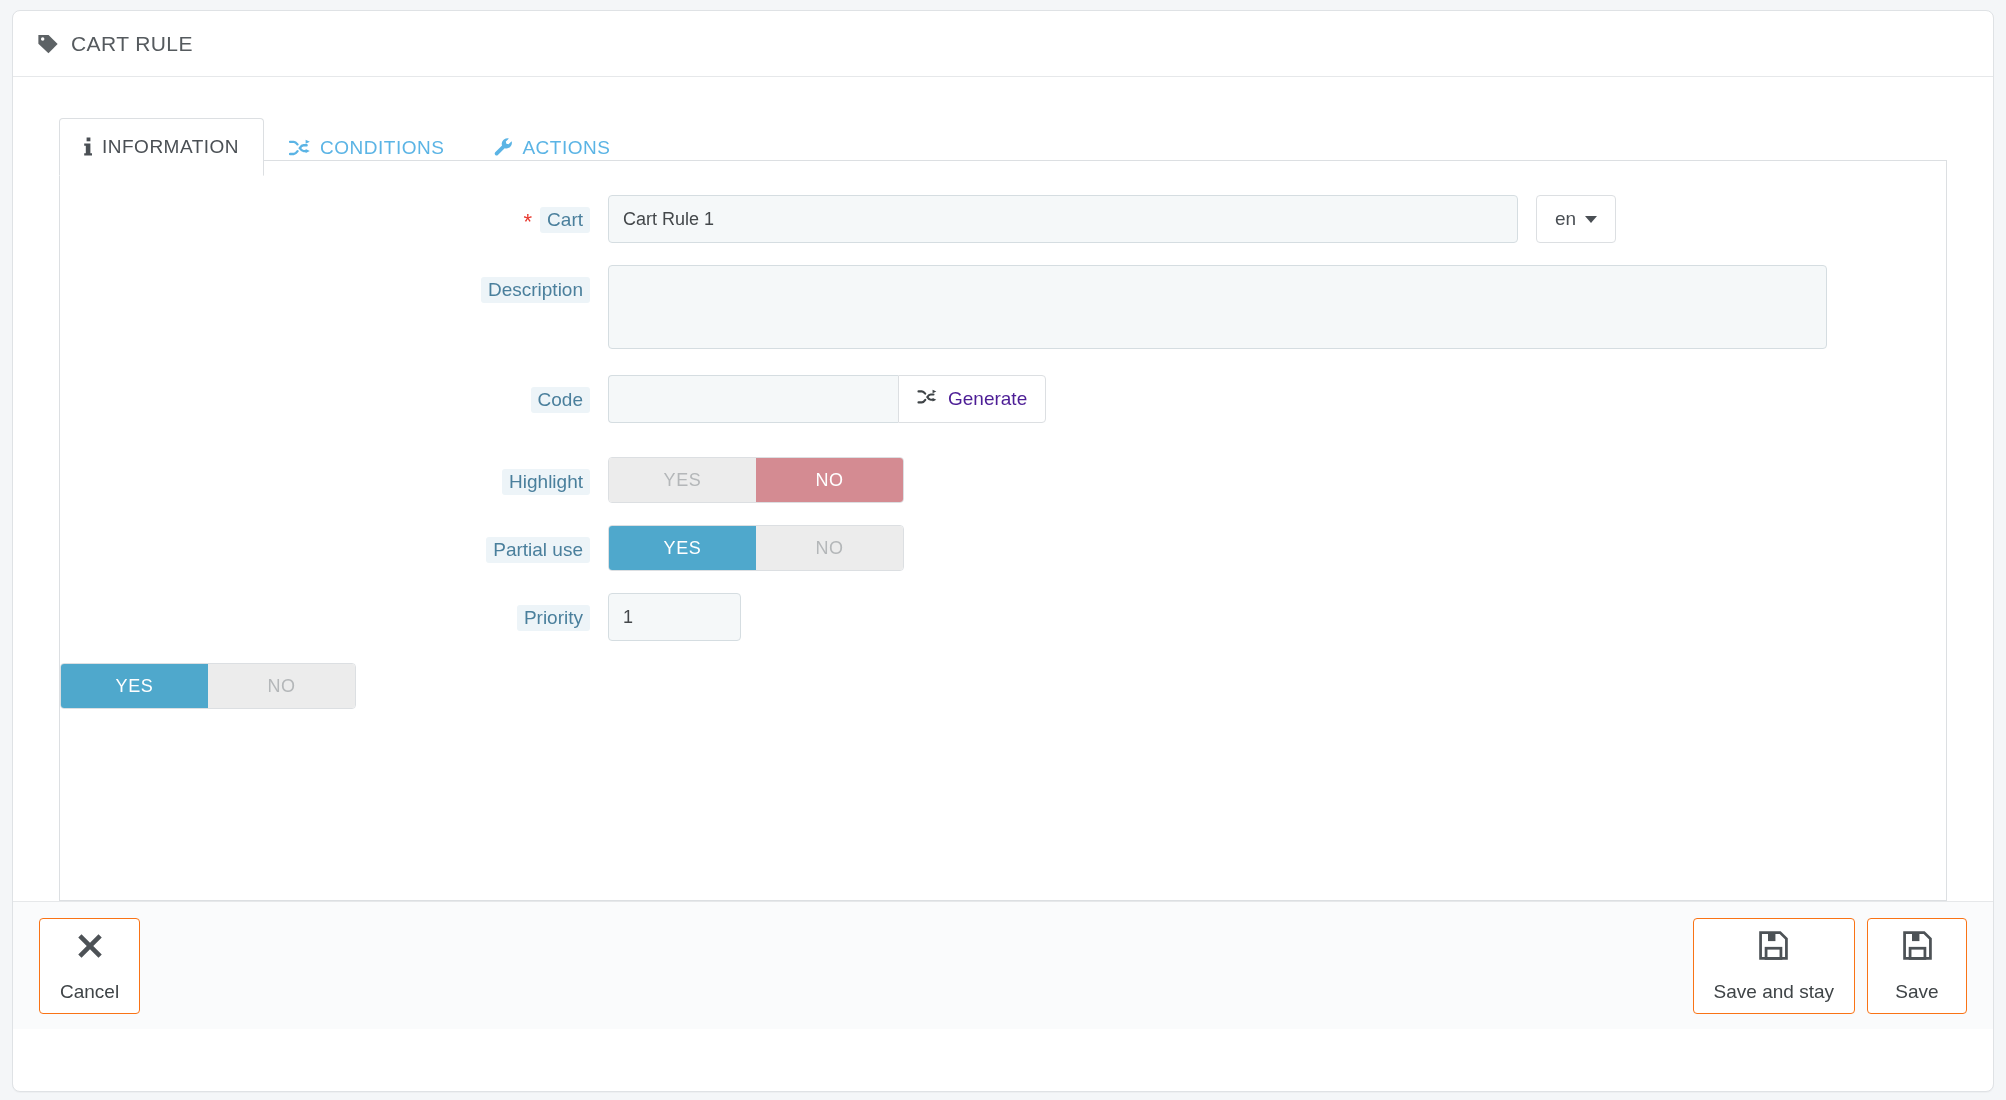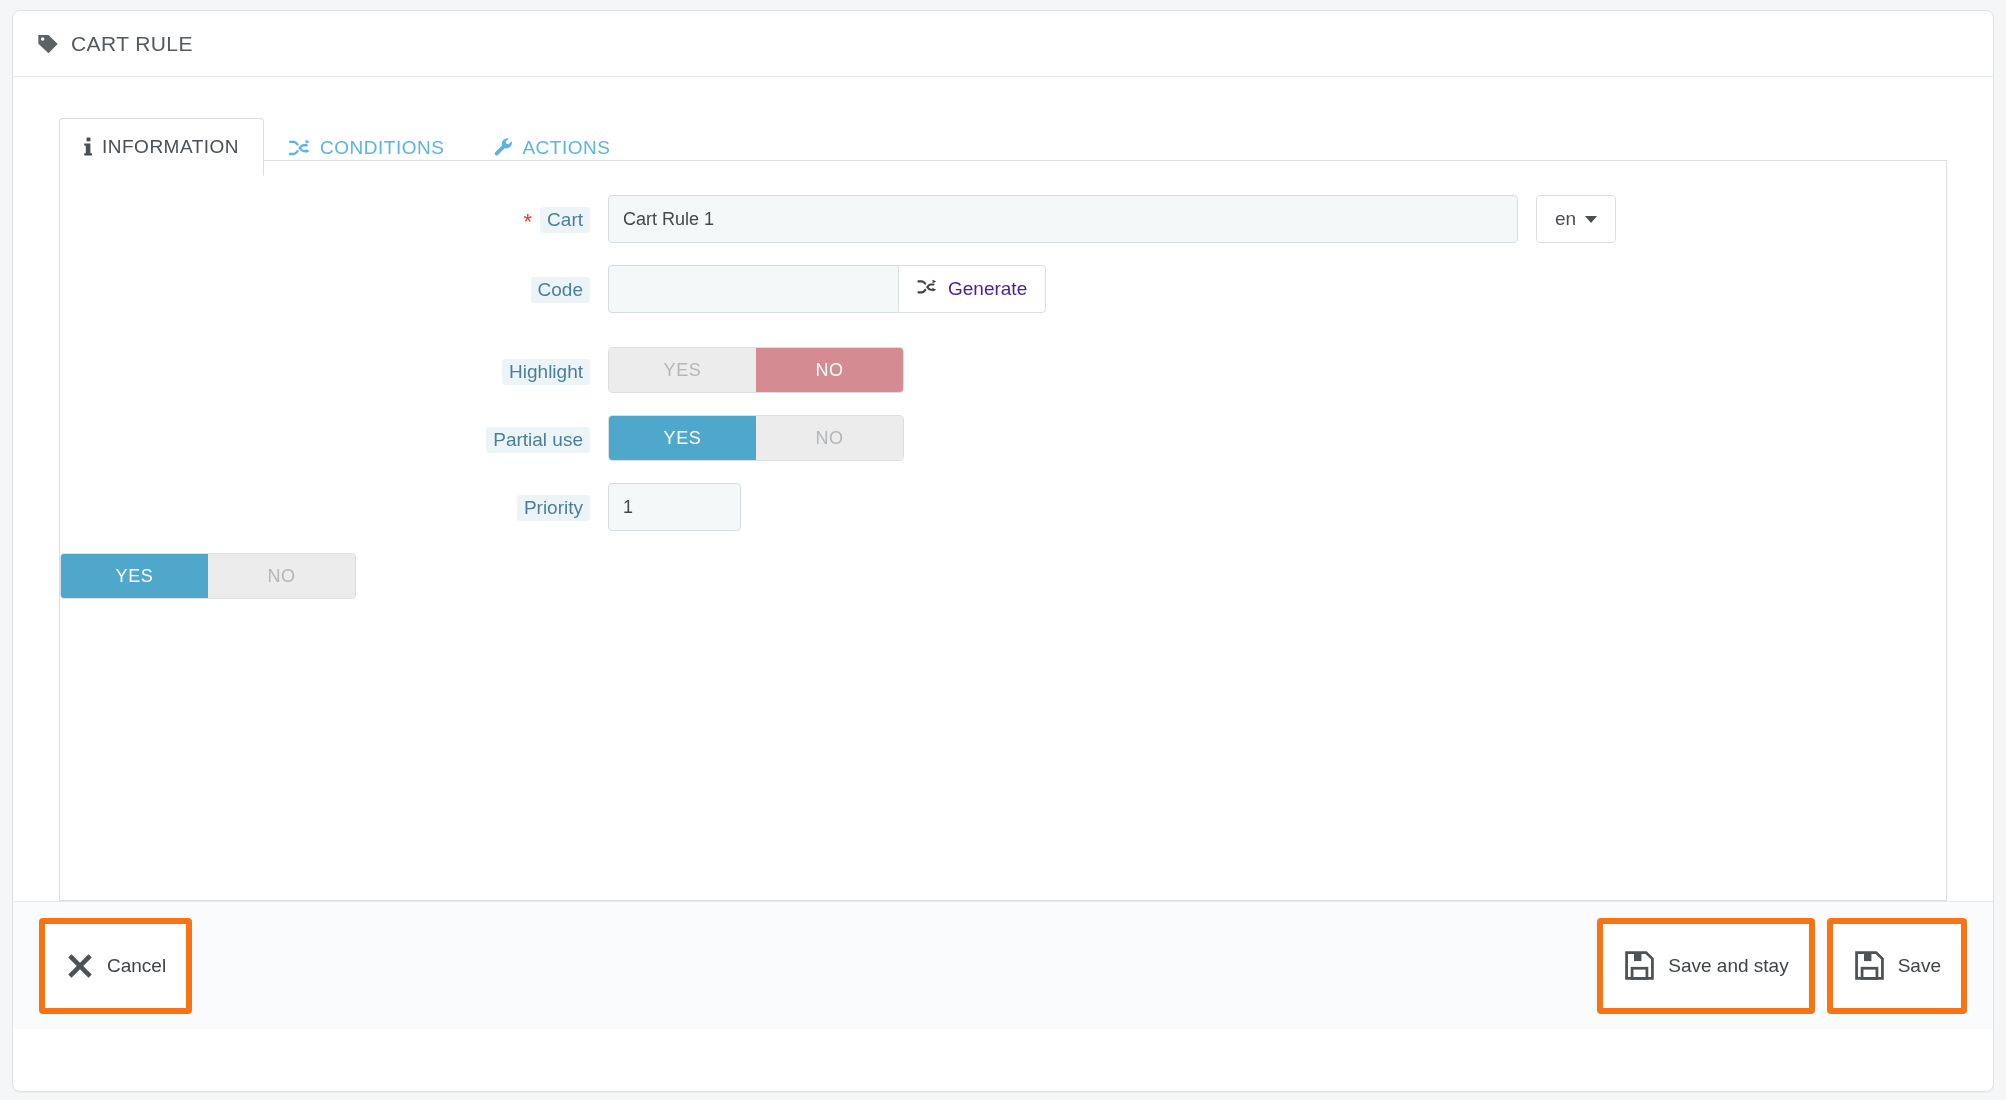--- a/index.html
+++ b/index.html
@@ -235,29 +235,30 @@
     background: #fafbfc;
     height: 128px;
     display: flex;
     align-items: center;
     justify-content: space-between;
     padding: 0 26px;
   }
   .foot-right { display: flex; gap: 12px; }
   .fbtn {
     background: #ffffff;
-    border: 6px solid #f97316;
+    border: 1px solid #f97316;
     border-radius: 4px;
     min-width: 100px;
     height: 96px;
     padding: 10px 20px;
     display: flex;
+    flex-direction: column;
     align-items: center;
     justify-content: center;
-    gap: 12px;
+    gap: 18px;
     cursor: pointer;
     font-size: 19px;
     color: #3f4447;
     font-family: "Liberation Sans", sans-serif;
   }
   .fbtn .fico { display: flex; align-items: center; justify-content: center; height: 38px; }
 </style>
 </head>
 <body>
 
@@ -319,20 +320,28 @@
         </div>
         <div class="ctrl-col row-inline">
           <input class="txt name" type="text" value="Cart Rule 1" style="">
           <div class="lang-btn">
             <span>en</span>
             <span class="caret"></span>
           </div>
         </div>
       </div>
 
+      <div class="form-row">
+        <div class="lab-col">
+          <span class="lab">Description</span>
+        </div>
+        <div class="ctrl-col">
+          <textarea class="ta" placeholder="" style=""></textarea>
+        </div>
+      </div>
 
       <div class="form-row">
         <div class="lab-col">
           <span class="lab">Code</span>
         </div>
         <div class="ctrl-col">
           <div class="row-inline">
             <input class="txt code" type="text" value="" style="">
             <div class="gen-btn">
               <span>

